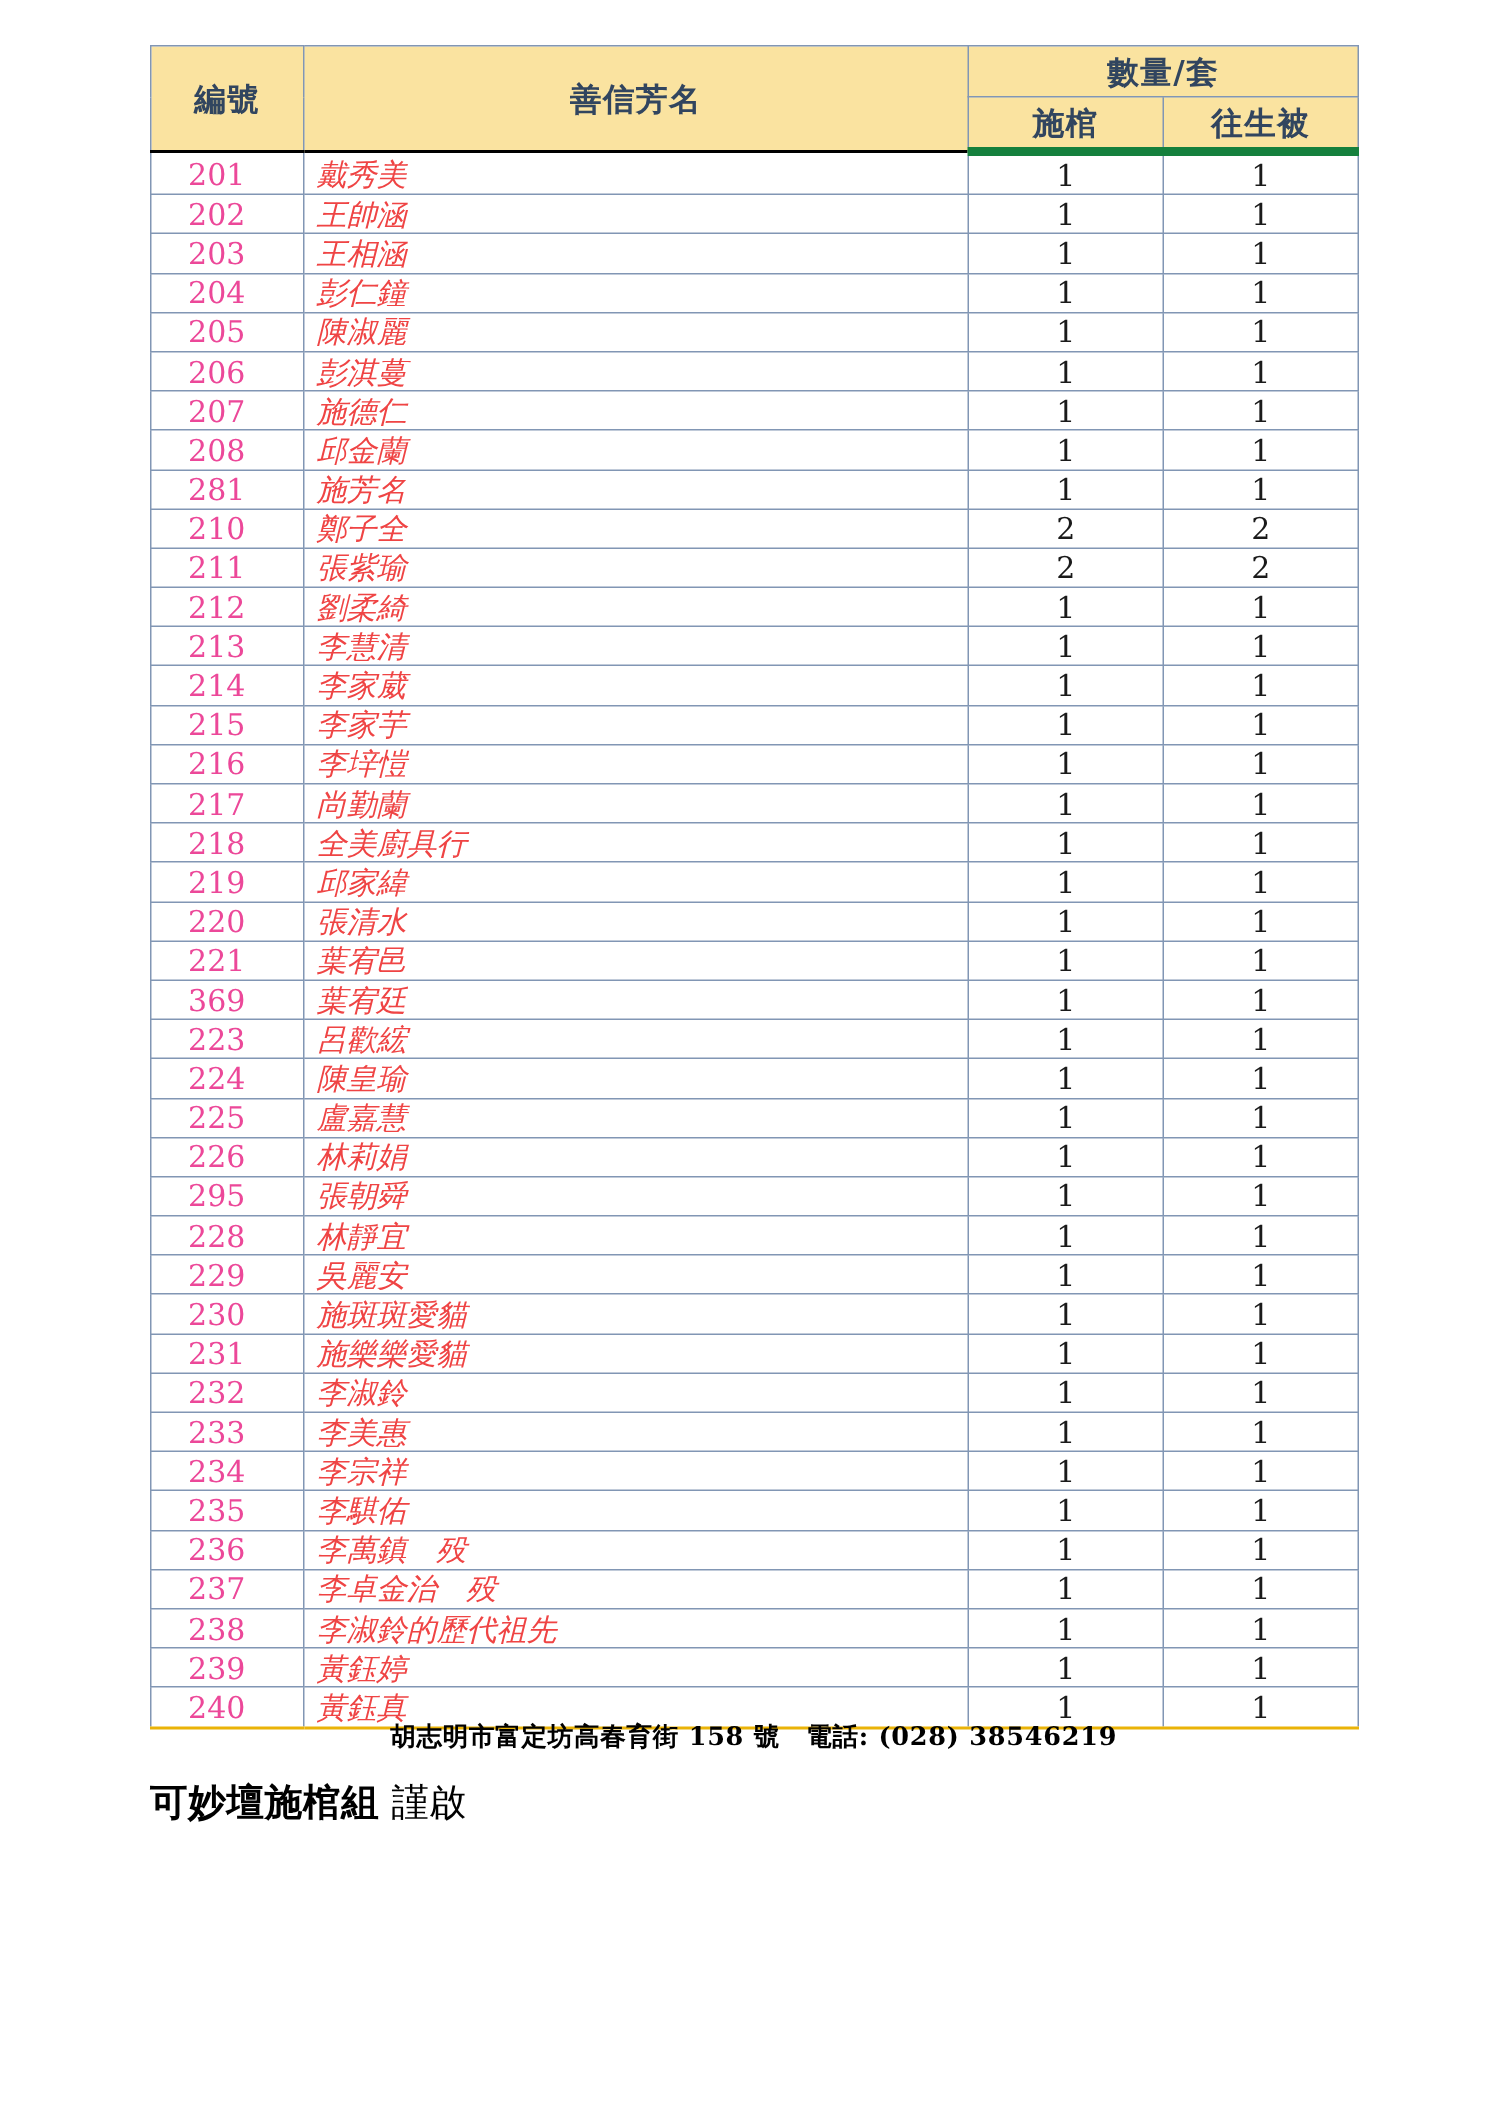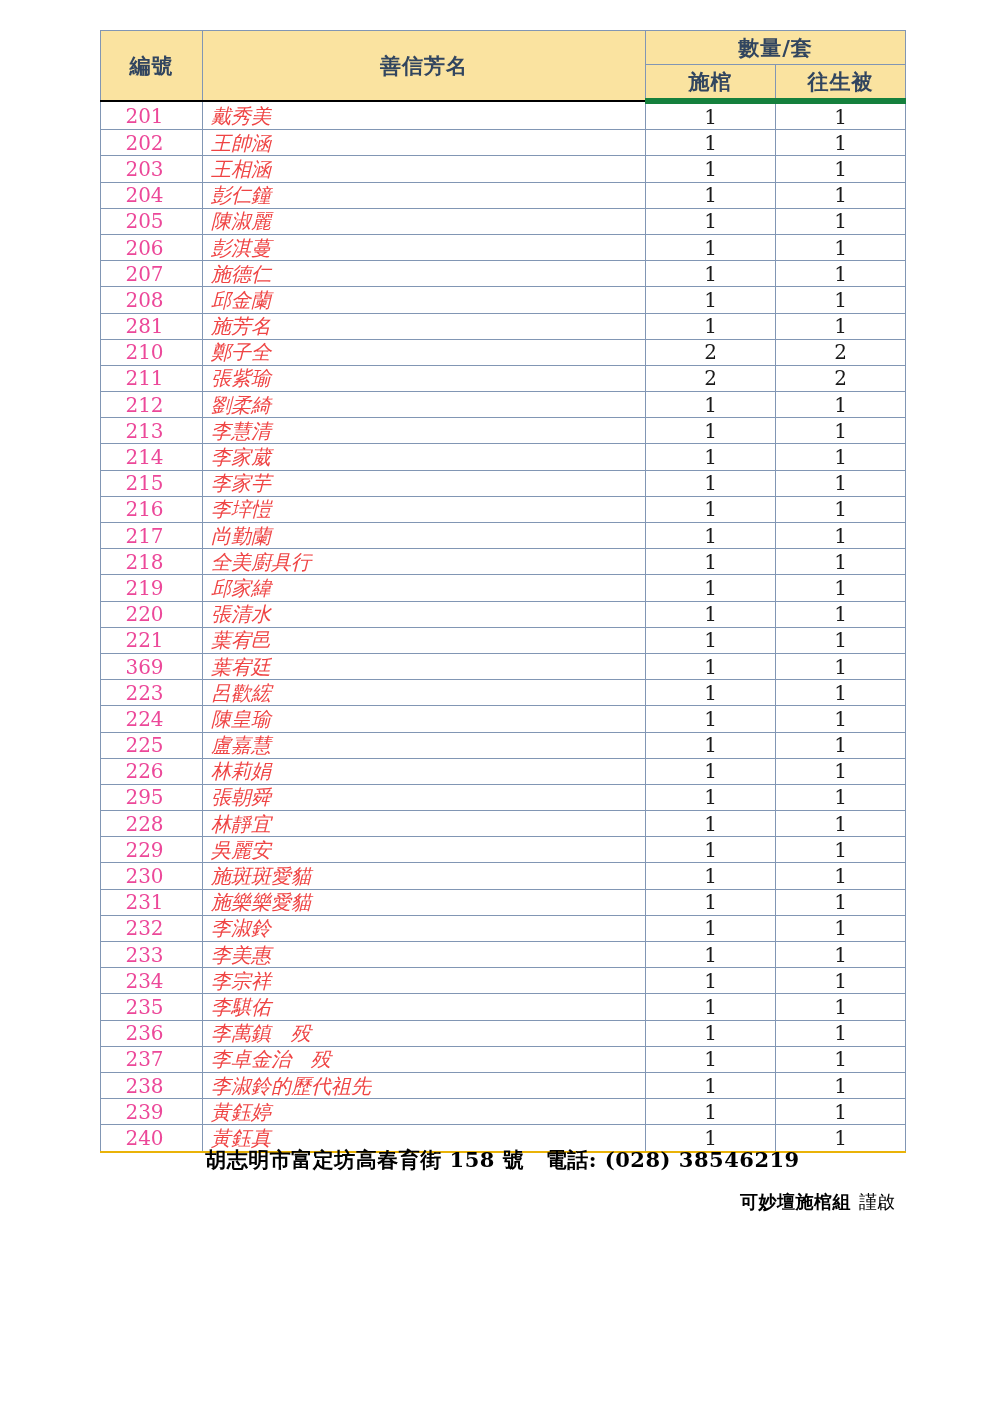--- a/index.html
+++ b/index.html
@@ -98,30 +98,30 @@
 
   
   .footer {
     position: absolute;
     left: 100px;
     top: 1146px;
     width: 805px;
   }
   .footer-address {
     text-align: center;
-    font-size: 21px;
+    font-size: 17px;
     font-weight: 700;
     letter-spacing: 0.5px;
     white-space: nowrap;
   }
   .footer-signature {
     margin-top: 16px;
-    text-align: right;
+    text-align: left;
     padding-right: 10px;
-    font-size: 18px;
+    font-size: 25px;
     white-space: nowrap;
   }
   .sig-org {
     font-weight: 700;
     letter-spacing: 0.5px;
   }
   .sig-suffix {
     font-weight: 400;
     margin-left: 8px;
   }

